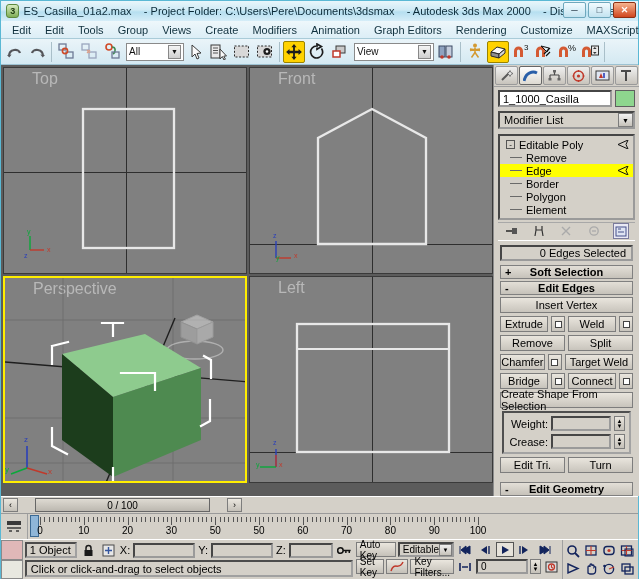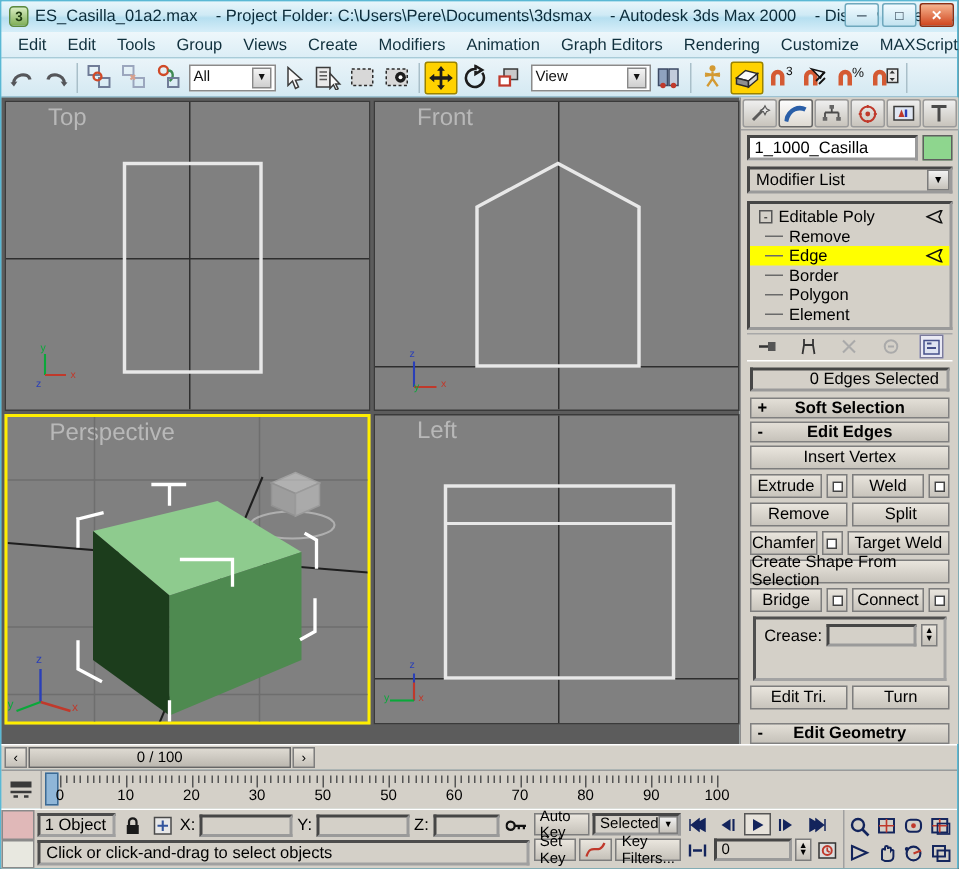--- a/index.html
+++ b/index.html
@@ -104,21 +104,21 @@
   .spinarr { width:11px; height:15px; border:1px solid #7d7d7d; background:linear-gradient(180deg,#eae6de,#c5c1b9);
       display:flex; flex-direction:column; align-items:center; justify-content:center; font-size:6px; line-height:5px;}
 
   
   .timeslider { height:17px; display:flex; align-items:center; background:#d4d0c8;
       border-top:1px solid #fff; padding:0 2px;}
   .tsarrow { width:15px; height:14px; border:1px solid #7d7d7d;
       background:linear-gradient(180deg,#eae6de,#c5c1b9); display:flex; align-items:center;
       justify-content:center; font-size:9px;}
   .tsfield { width:175px; height:14px; border:1px solid #666; background:linear-gradient(180deg,#dedad2,#bcb8b0);
-      display:flex; align-items:center; justify-content:center; font-size:10px; color:#000; margin:0 1px;}
+      display:flex; align-items:center; justify-content:center; font-size:10px; color:#000; margin:0 17px;}
   .trackbar { height:26px; background:#d4d0c8; display:flex; align-items:stretch;
       border-top:1px solid #9a9a9a; }
   .tbicon { width:26px; display:flex; align-items:center; justify-content:center; }
   .ruler { flex:1; position:relative; background:#d4d0c8; border-left:1px solid #a0a0a0;}
   .tick { position:absolute; top:3px; width:1px; background:#555; }
   .ruler .num { position:absolute; top:11px; font-size:10px; color:#000; transform:translateX(-50%); }
   .playhead { position:absolute; top:1px; width:9px; height:22px; background:#8fb6d8;
       border:1px solid #3c6a94; }
   .statusbar { height:40px; display:flex; background:#d4d0c8; border-top:1px solid #fff;}
   .miniview { width:28px; display:flex; flex-direction:column; }
@@ -607,35 +607,43 @@
           <div class="mbtn">Split</div>
         </div>
         <div class="btnrow">
           <div class="mbtn">Chamfer</div>
           <div class="sq">
               <i></i>
             </div>
           <div class="mbtn" style="flex:1.55">Target Weld</div>
         </div>
         <div class="btnrow">
-          <div class="mbtn">Create Shape From Selection</div>
-        </div>
-        <div class="btnrow">
           <div class="mbtn">Bridge</div>
           <div class="sq">
               <i></i>
             </div>
           <div class="mbtn">Connect</div>
           <div class="sq">
               <i></i>
             </div>
         </div>
+        <div class="btnrow">
+          <div class="mbtn">Create Shape From Selection</div>
+        </div>
 
         <div class="spinbox">
-          <div class="spinrow" style="margin-bottom:18px">
+          <div class="spinrow">
+            <span class="spinlbl">Weight:</span>
+            <span class="spinfield"></span>
+            <span class="spinarr">
+                <span>▲</span>
+                <span>▼</span>
+              </span>
+          </div>
+          <div class="spinrow" style="margin-bottom:0">
             <span class="spinlbl">Crease:</span>
             <span class="spinfield"></span>
             <span class="spinarr">
                 <span>▲</span>
                 <span>▼</span>
               </span>
           </div>
         </div>
 
         <div class="btnrow" style="margin-top:2px">
@@ -815,21 +823,21 @@
             </svg>
           </span>
       </div>
       <div class="promptline">Click or click-and-drag to select objects</div>
     </div>
 
     <div class="animarea">
       <div class="akrow">
         <div class="akbtn">Auto Key</div>
         <div class="akcombo">
-          <span>Selected</span>
+          <span>Editable</span>
           <span class="dd">▼</span>
         </div>
       </div>
       <div class="akrow">
         <div class="akbtn">Set Key</div>
         <div class="akbtn">
           <svg width="14" height="11" viewBox="0 0 14 11">
               <path d="M1 10 C4 0,9 10,13 1" stroke="#c0392b" stroke-width="1.5" fill="none"></path>
             </svg>
           </div>

